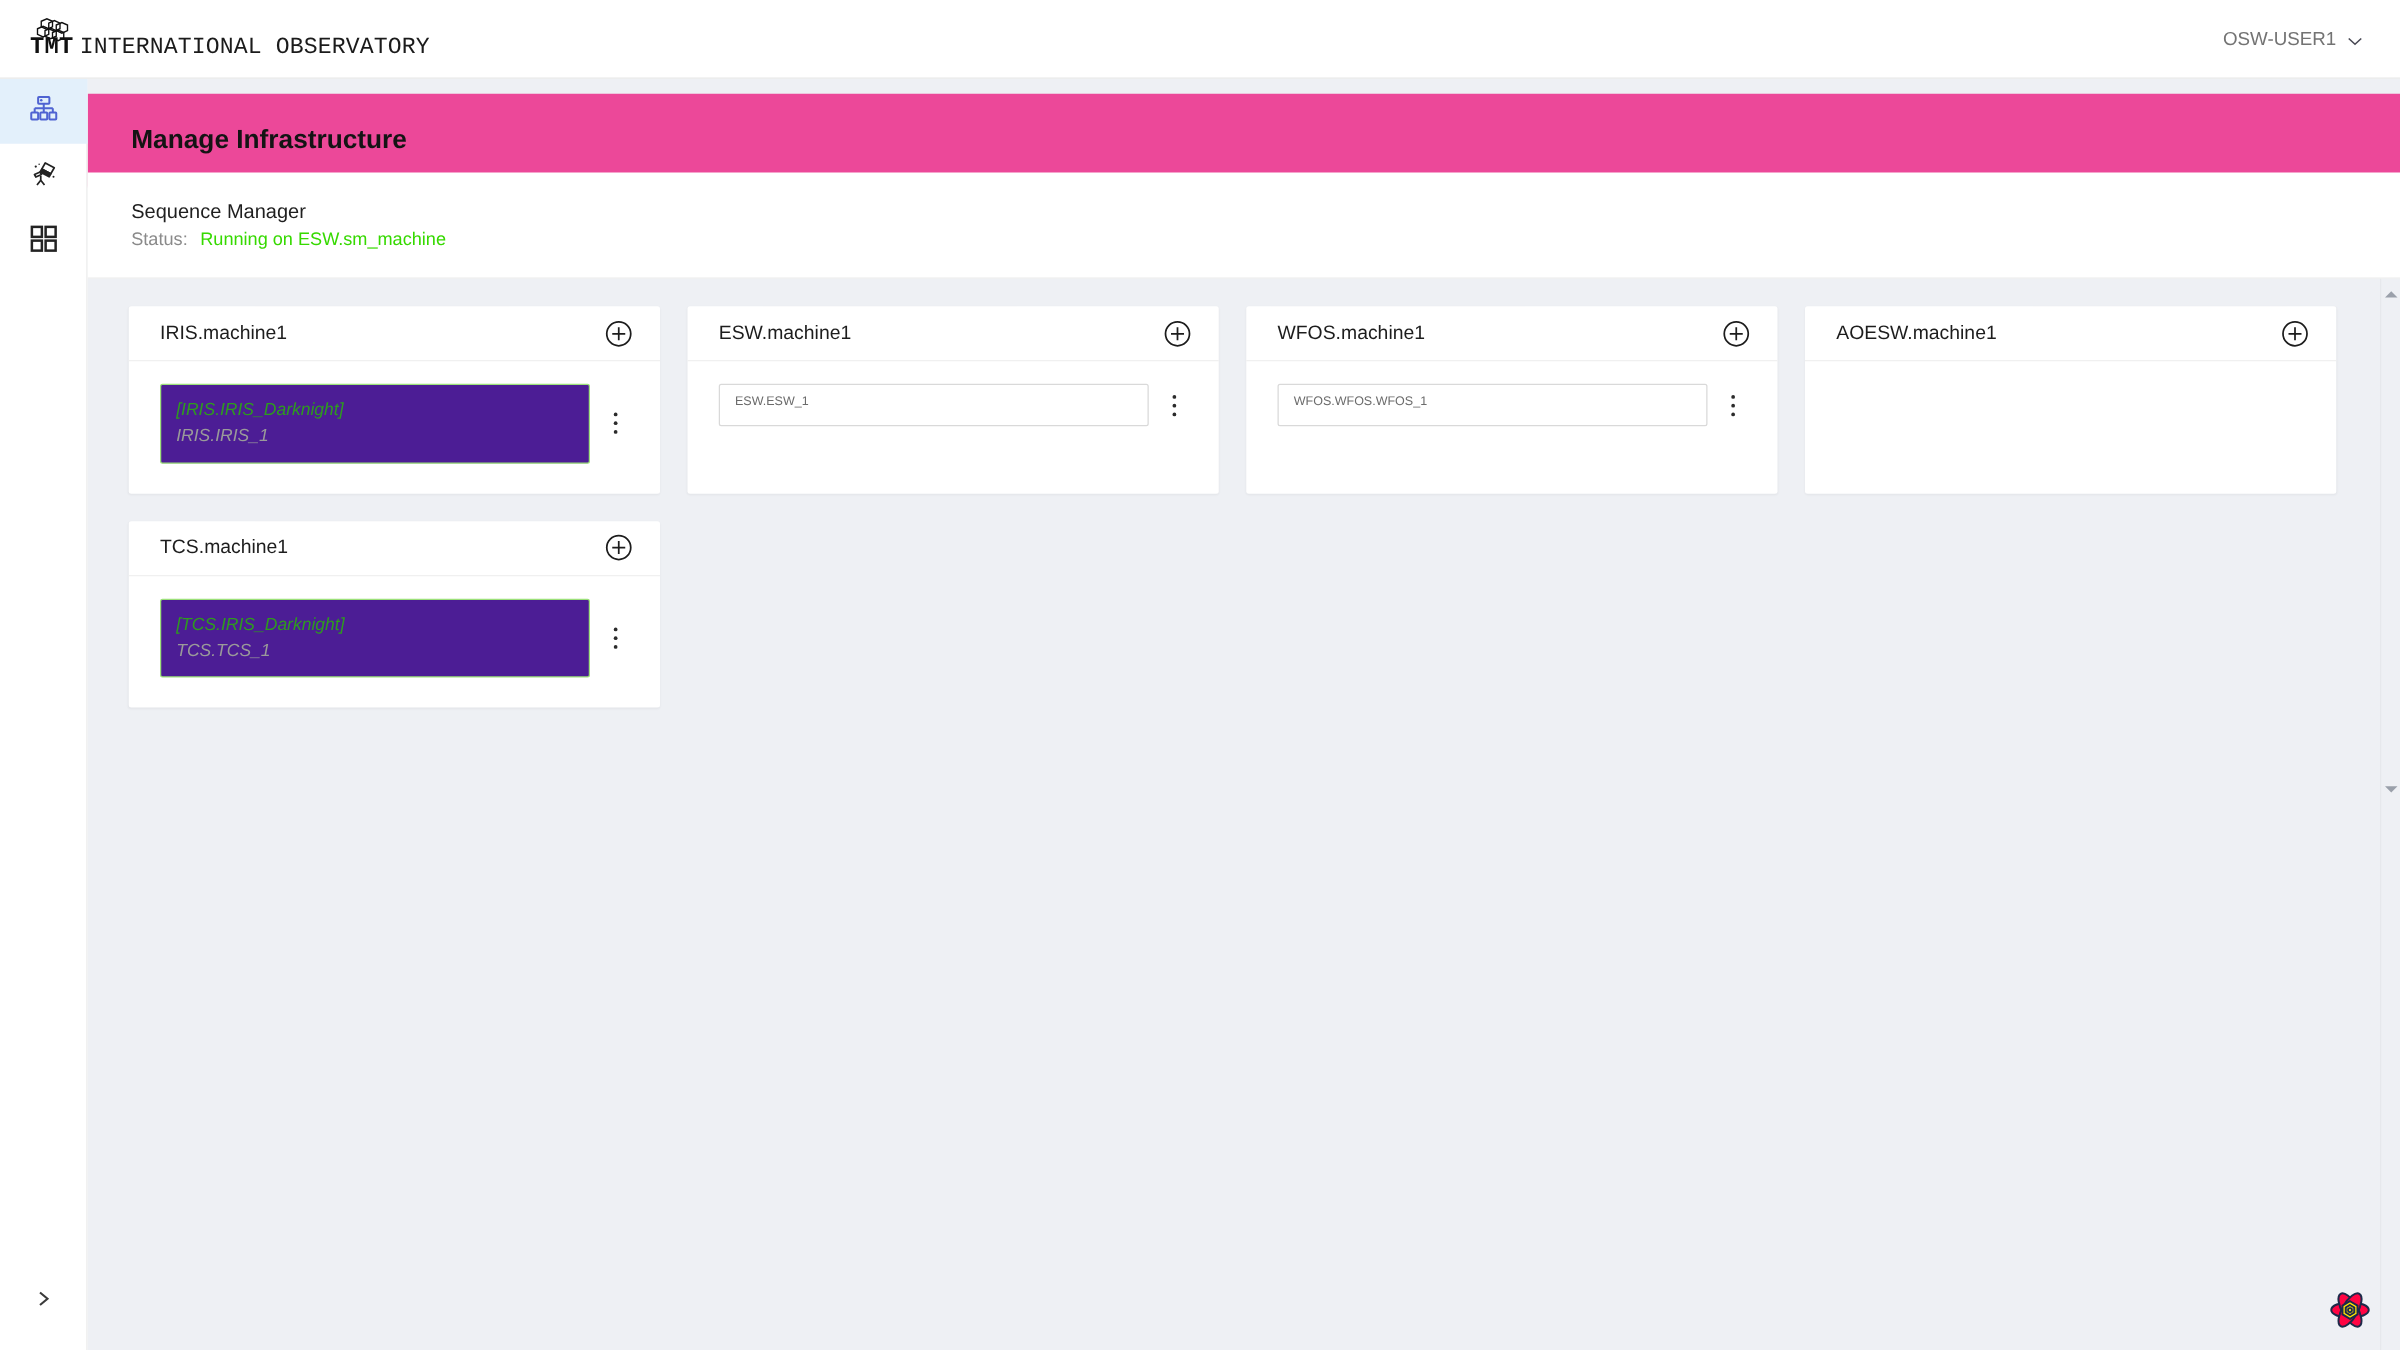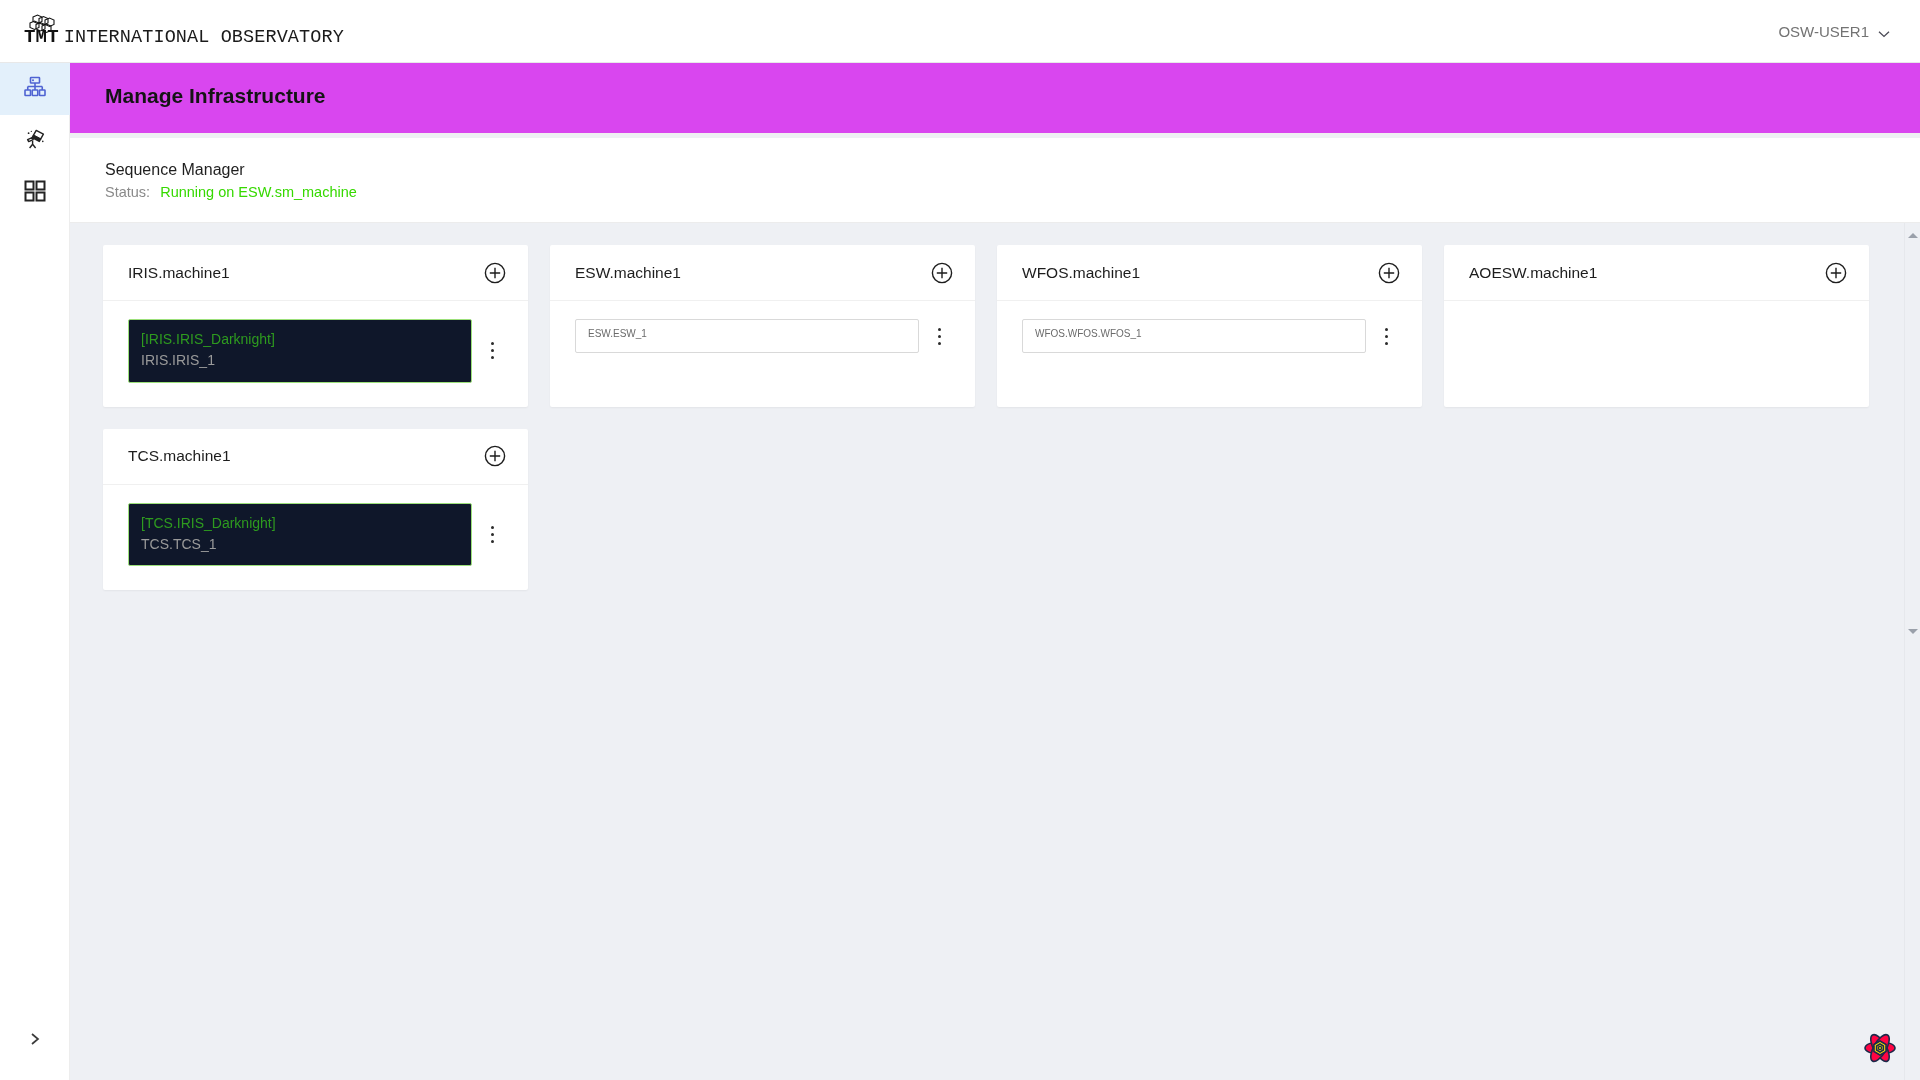--- a/index.html
+++ b/index.html
@@ -53,23 +53,23 @@
   .rail-item.active { background: #e3f0fb; }
   .rail-expand {
     position: absolute; bottom: 22px; left: 0;
     width: 70px; height: 34px;
     display: flex; align-items: center; justify-content: center;
     color: #3b3b3b; font-size: 17px; cursor: pointer;
   }
 
   
   .page-head {
-    position: absolute; top: 59px; left: 70px;
+    position: absolute; top: 75px; left: 70px;
     width: 1850px; height: 75px;
-    background: #d946ef;
+    background: #ec4899;
     display: flex; align-items: center;
     border-bottom: 1px solid #f0f0f0;
   }
   .page-title {
     margin-left: 35px; font-size: 21px; font-weight: bold; color: #141414;
   }
 
   
   .sm-strip {
     position: absolute; top: 138px; left: 70px;
@@ -109,40 +109,41 @@
     display: flex; flex-wrap: wrap; align-content: flex-start;
     gap: 22px 22px;
   }
   .card {
     width: 425px;
     background: #ffffff;
     border-radius: 2px;
     box-shadow: 0 1px 2px rgba(0,0,0,.05);
   }
   .card-head {
-    height: 56px; display: flex; align-items: center;
+    height: 44px; display: flex; align-items: center;
     padding: 0 22px 0 25px;
     border-bottom: 1px solid #f0f0f0;
   }
   .card-title { font-size: 15.5px; color: #1d1d1d; }
   .plus-btn {
     margin-left: auto; width: 22px; height: 22px; cursor: pointer;
     display: flex; align-items: center; justify-content: center;
   }
   .card-body { padding: 18px 22px 24px 25px; }
   .seq-row { display: flex; align-items: center; }
   .seq-box {
     flex: 1; min-height: 34px;
     border: 1px solid #d9d9d9; border-radius: 2px;
     background: #ffffff;
     padding: 7px 12px;
   }
   .seq-box.running {
-    border-color: #9ce07a; background: #0f172a;
+    border-color: #9ce07a; background: #4c1d95;
     padding: 9px 12px 11px 12px;
+    font-style: italic;
   }
   .seq-obs {
     font-size: 14px; color: #2e9b1f; line-height: 1.45;
     font-weight: 400;
   }
   .seq-id {
     font-size: 14px; color: #9a9a9a; line-height: 1.45; margin-top: 1px;
   }
   .seq-plain { font-size: 10px; color: #6b6b6b; line-height: 1.45; }
   .kebab {

